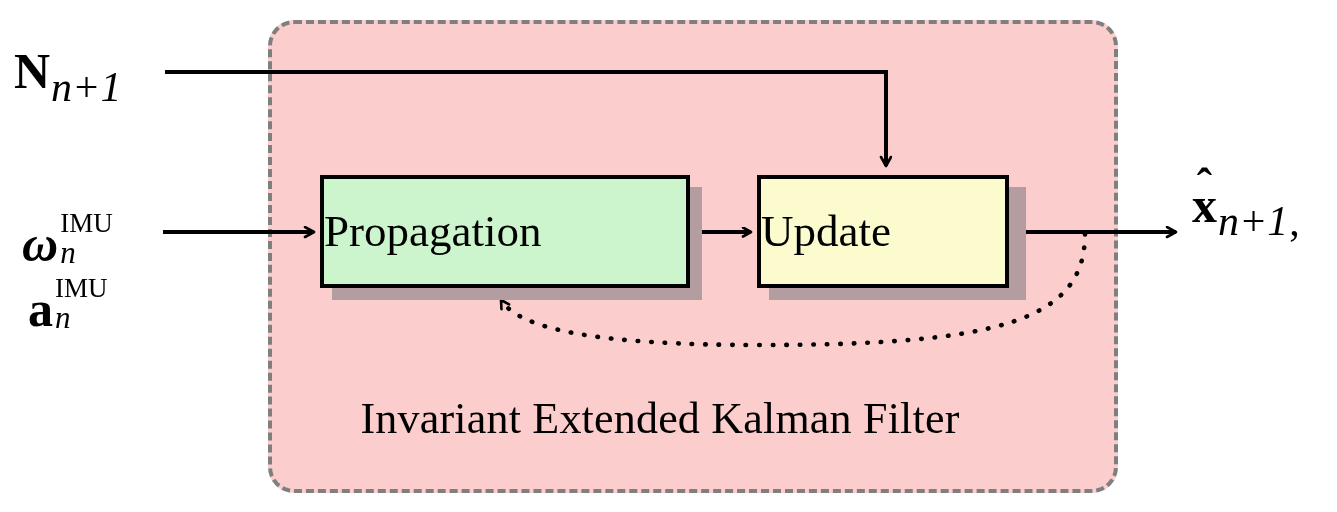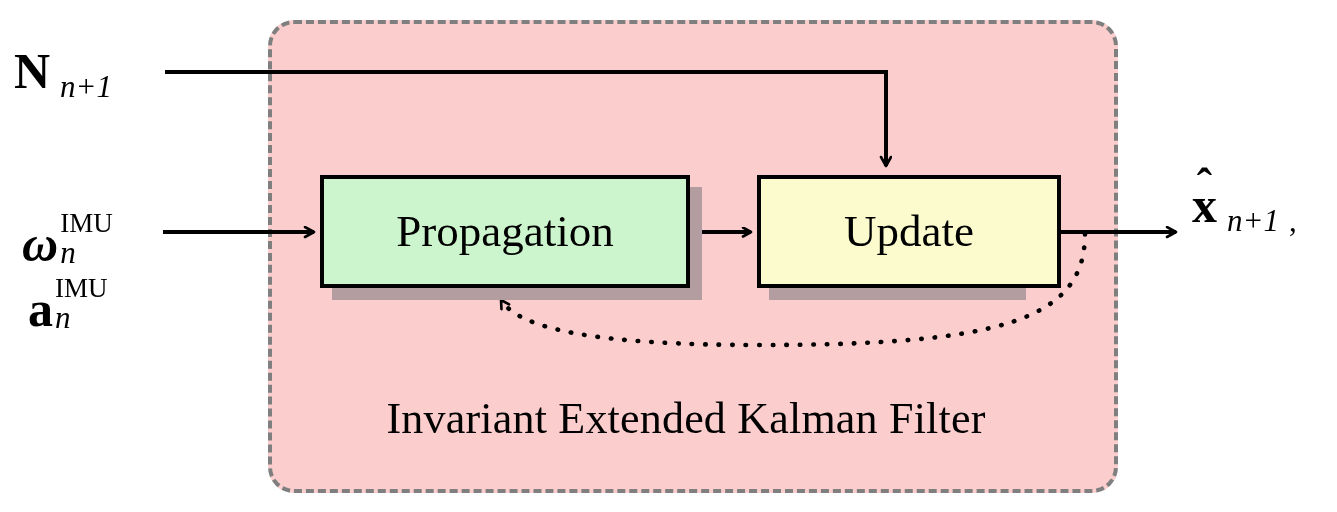--- a/index.html
+++ b/index.html
@@ -31,62 +31,62 @@
     top: 20px;
     width: 850px;
     height: 473px;
     background: #fbcdcd;
     border: 4px dashed #7f7f7f;
     border-radius: 26px;
     box-sizing: border-box;
   }
   .panel-caption {
     position: absolute;
-    left: 286px;
+    left: 260px;
     top: 392px;
     width: 800px;
     text-align: center;
     font-size: 44px;
     line-height: 54px;
     letter-spacing: 0.2px;
     white-space: nowrap;
   }
 
   
   .proc-shadow {
     position: absolute;
     background: #b39da1;
   }
   .proc-box {
     position: absolute;
     border: 4px solid #000000;
     box-sizing: border-box;
     display: flex;
     align-items: center;
-    justify-content: center;
+    justify-content: flex-start;
     font-size: 45px;
     line-height: 1;
   }
   #box-propagation {
     left: 320px;
     top: 175px;
     width: 370px;
     height: 113px;
     background: #cdf5cd;
   }
   #shadow-propagation {
     left: 332px;
     top: 187px;
     width: 370px;
     height: 113px;
   }
   #box-update {
     left: 757px;
     top: 175px;
-    width: 304px;
+    width: 252px;
     height: 113px;
     background: #fbfbcd;
   }
   #shadow-update {
     left: 769px;
     top: 187px;
     width: 257px;
     height: 113px;
   }
 
@@ -99,24 +99,24 @@
   .math .sym {
     font-size: 50px;
     font-weight: bold;
   }
   .math .sym-it {
     font-size: 50px;
     font-weight: bold;
     font-style: italic;
   }
   .math .sub {
-    font-size: 31px;
+    font-size: 42px;
     font-style: italic;
     vertical-align: -0.30em;
-    margin-left: 10px;
+    margin-left: 1px;
   }
   .math .sub-up {
     font-style: normal;
   }
   .supsub {
     display: inline-block;
     vertical-align: -0.10em;
     margin-left: 2px;
     text-align: left;
   }

